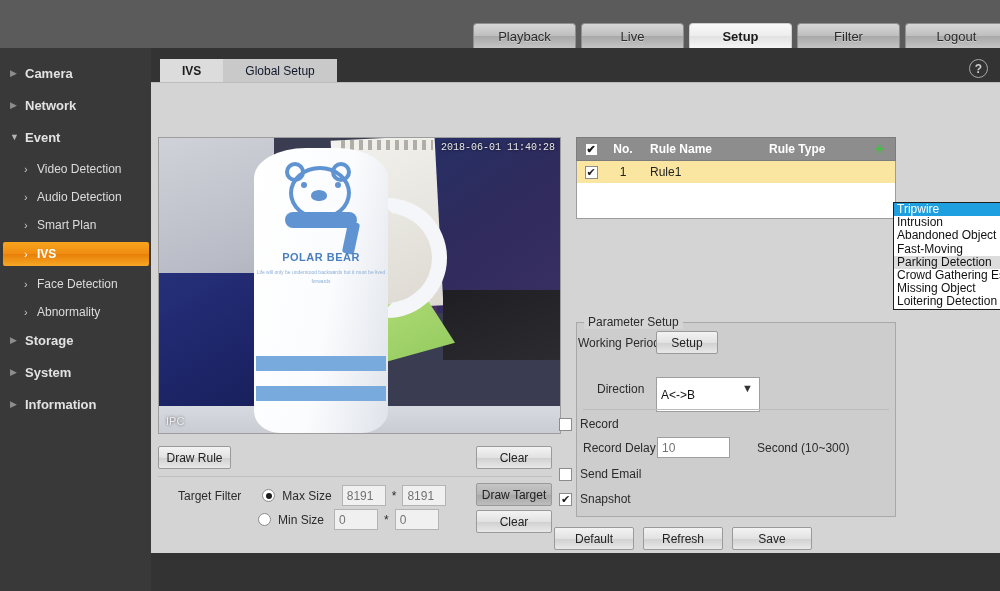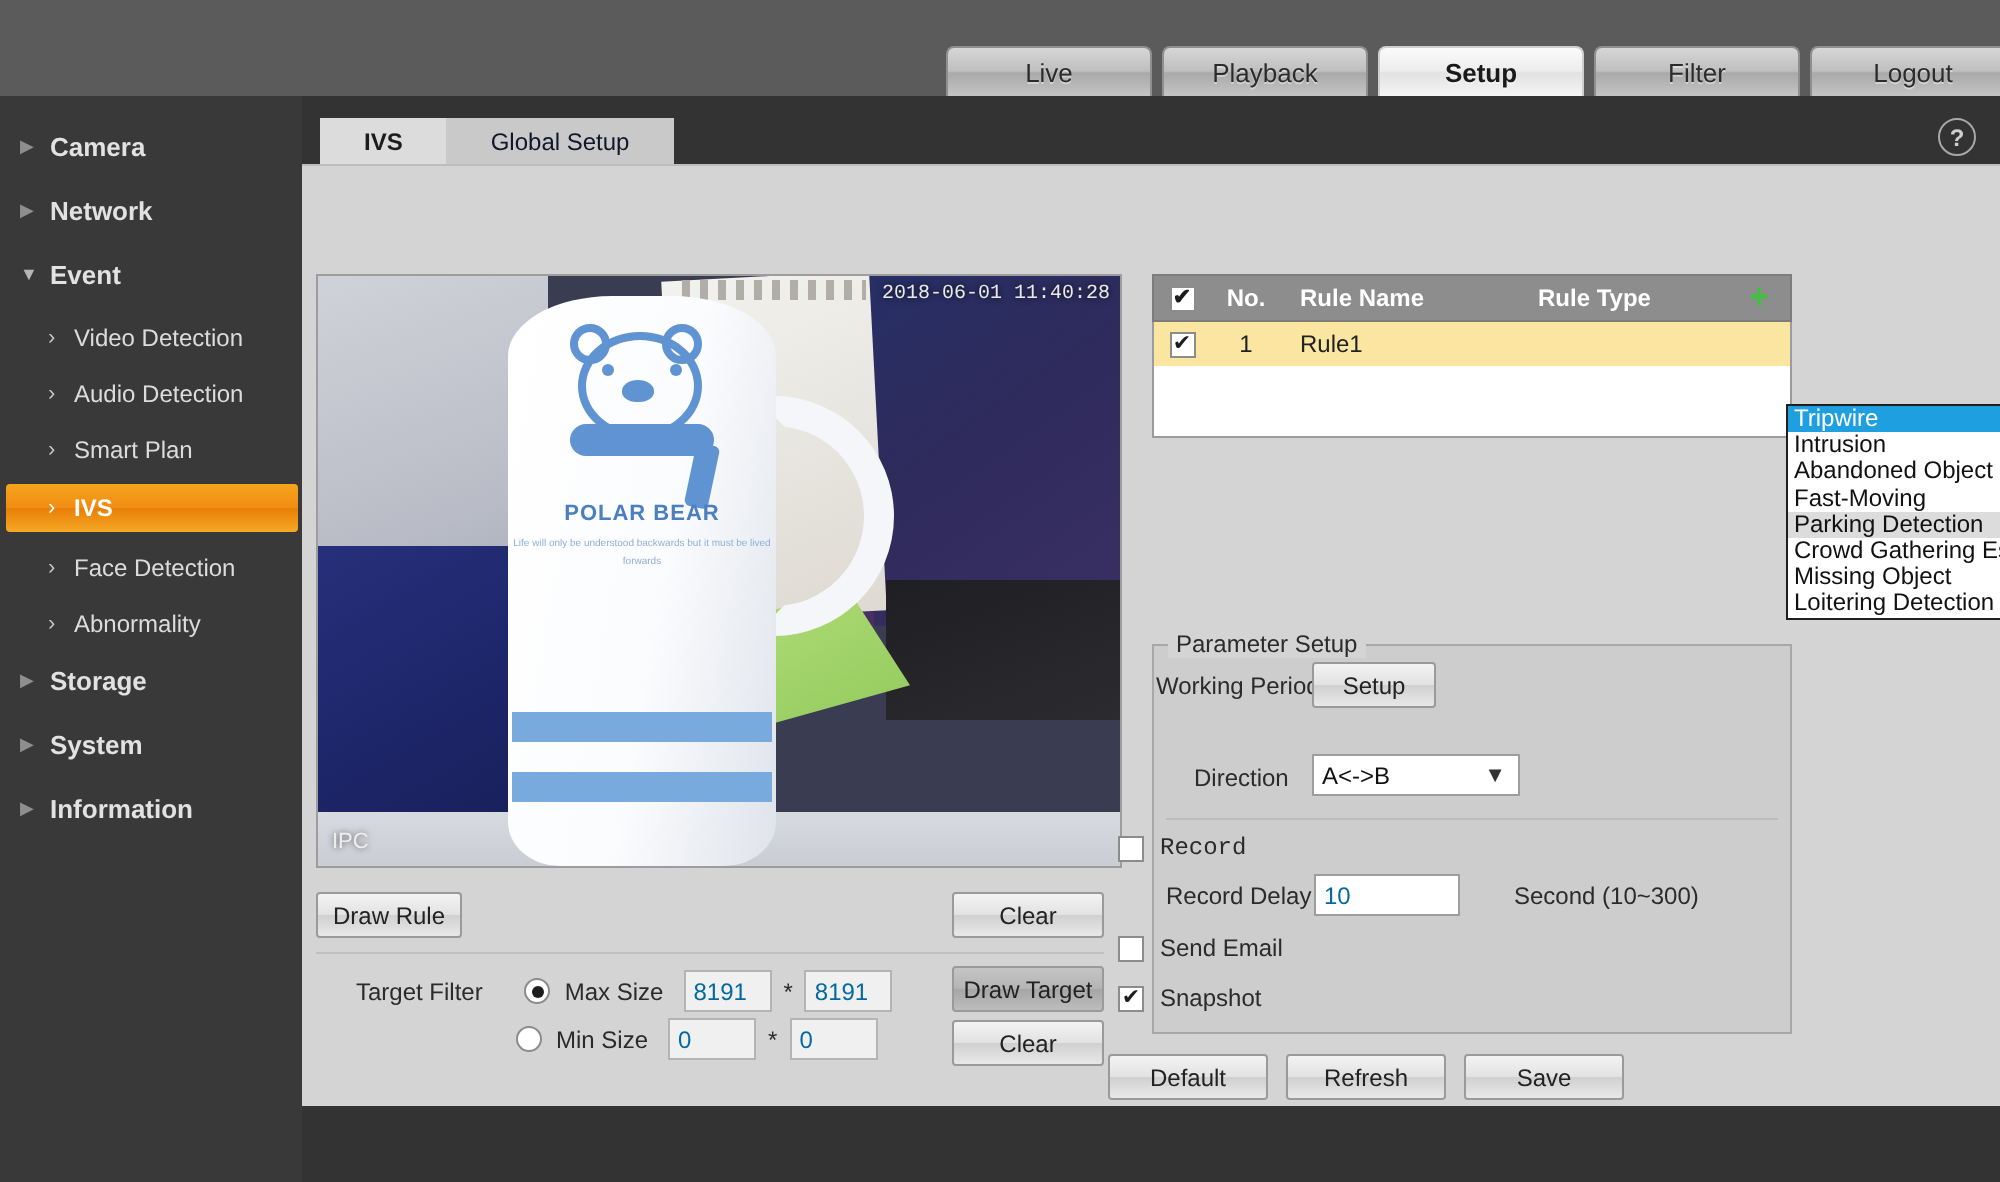--- a/index.html
+++ b/index.html
@@ -164,21 +164,21 @@
     font-size: 12px; color: #222;
     background: linear-gradient(to bottom,#f3f3f3 0%, #e2e2e2 50%, #d0d0d0 51%, #e8e8e8 100%);
     border: 1px solid #9a9a9a; border-radius: 2px;
     cursor: pointer; white-space: nowrap;
   }
   .btn.pressed {
     background: linear-gradient(to bottom,#c5c5c5 0%, #b4b4b4 50%, #a6a6a6 51%, #bdbdbd 100%);
   }
   .txt {
     height: 21px; border: 1px solid #9e9e9e; background:#fff;
-    font-size: 12px; color: #0369a1; padding: 0 4px;
+    font-size: 12px; color: #737373; padding: 0 4px;
     font-family:"Liberation Sans", sans-serif;
   }
   .txt.flat { background:#f0f0f0; border-color:#b4b4b4; }
   .lbl { font-size: 12px; color: #2b2b2b; }
   .cb {
     width: 13px; height: 13px; border: 1px solid #8c8c8c; background: #fff;
     display: inline-flex; align-items: center; justify-content: center;
     font-size: 11px; color: #1c1c1c; cursor: pointer; line-height:1;
   }
   .rb {
@@ -232,45 +232,45 @@
     border:1px solid #a8a8a8; background:#cdcdcd;
   }
   .grp-title {
     position:absolute; left:433px; top:232px; background:#d4d4d4;
     padding:0 4px; font-size:12px; color:#2b2b2b;
   }
   .wp-lbl  { position:absolute; left:427px; top:253px; }
   .wp-btn  { position:absolute; left:505px; top:248px; width:62px; }
   .dir-lbl { position:absolute; left:446px; top:299px; }
   .dir-sel {
-    position:absolute; left:505px; top:294px; width:104px; height:21px;
+    position:absolute; left:505px; top:294px; width:104px; height:35px;
     background:#fff; border:1px solid #9e9e9e; font-size:12px; color:#111;
     display:flex; align-items:center; padding-left:4px; cursor:pointer;
   }
   .dir-sel .arrow { position:absolute; right:6px; top:4px; font-size:11px; color:#333; }
   .grp-sep { position:absolute; left:432px; top:326px; width:306px; height:1px; background:#bcbcbc; }
-  .rec-row { position:absolute; left:408px; top:334px; display:flex; align-items:center;font-family:Liberation Mono, monospace; }
+  .rec-row { position:absolute; left:408px; top:334px; display:flex; align-items:center; }
   .rd-lbl  { position:absolute; left:432px; top:358px; }
   .rd-txt  { position:absolute; left:506px; top:354px; width:73px; }
   .rd-unit { position:absolute; left:606px; top:358px; }
   .se-row  { position:absolute; left:408px; top:384px; display:flex; align-items:center; }
   .sn-row  { position:absolute; left:408px; top:409px; display:flex; align-items:center; }
 
   .footbtns { position:absolute; left:403px; top:444px; display:flex; gap:9px; }
   .footbtns .btn { width:80px; }
 </style>
 </head>
 <body>
 
 <div id="app">
 
   <div class="topbar">
     <div class="navtabs">
+      <div class="navtab">Playback</div>
       <div class="navtab">Live</div>
-      <div class="navtab">Playback</div>
       <div class="navtab active">Setup</div>
       <div class="navtab">Filter</div>
       <div class="navtab">Logout</div>
     </div>
   </div>
 
   <div class="sidebar">
     <div class="side-top">
       <span class="caret">▶</span>
       <span class="tlabel">Camera</span>

